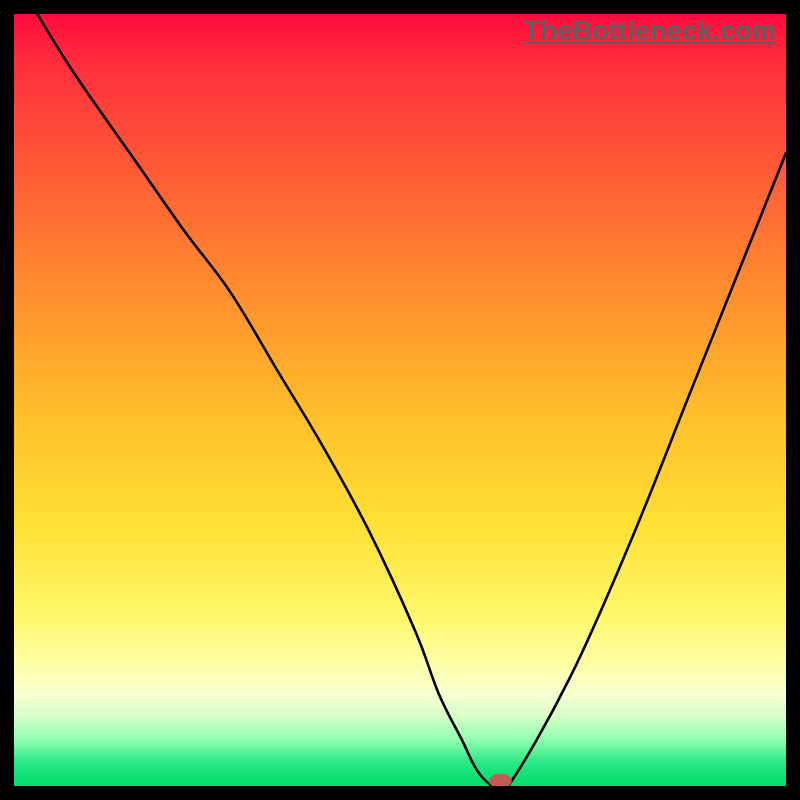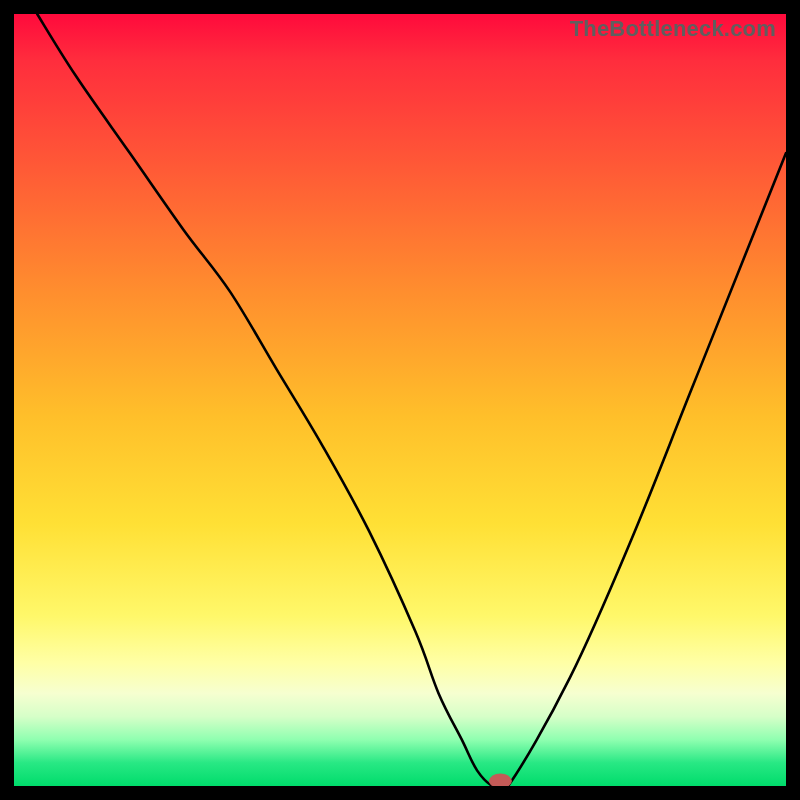--- a/index.html
+++ b/index.html
@@ -39,23 +39,24 @@
       #8fffb0 94%,
       #28e884 97%,
       #00dc6b 100%
     );
   }
   .attrib {
     position: absolute;
     top: 2px;
     right: 10px;
     color: #5f5f5f;
-    font-size: 22px;
+    font-size: 27px;
     font-weight: 600;
     letter-spacing: 0.2px;
+    text-decoration: underline;
   }
   svg.overlay {
     position: absolute;
     left: 0;
     top: 0;
     width: 772px;
     height: 772px;
   }
   .curve {
     fill: none;

